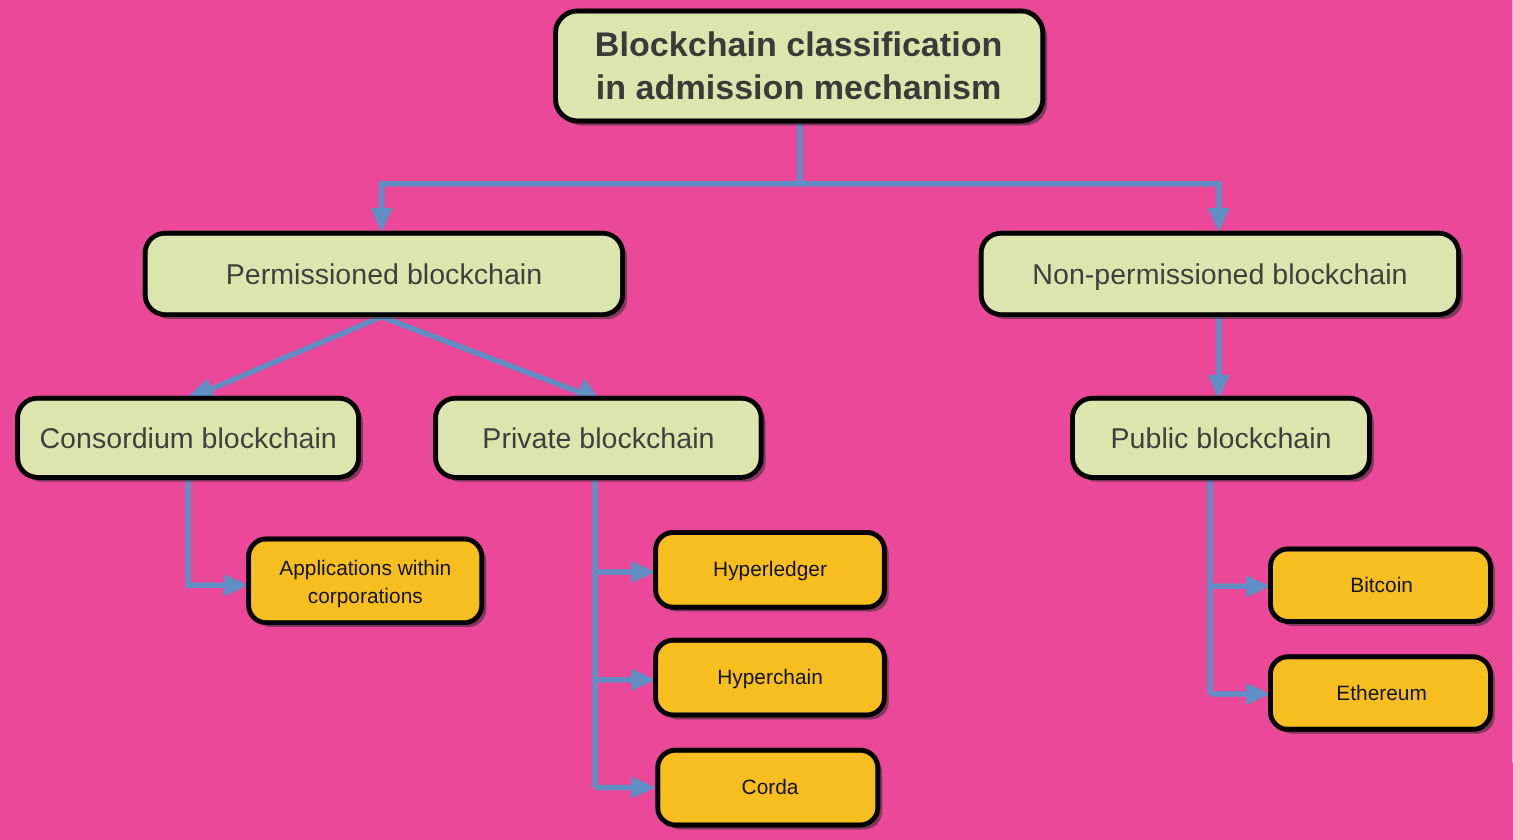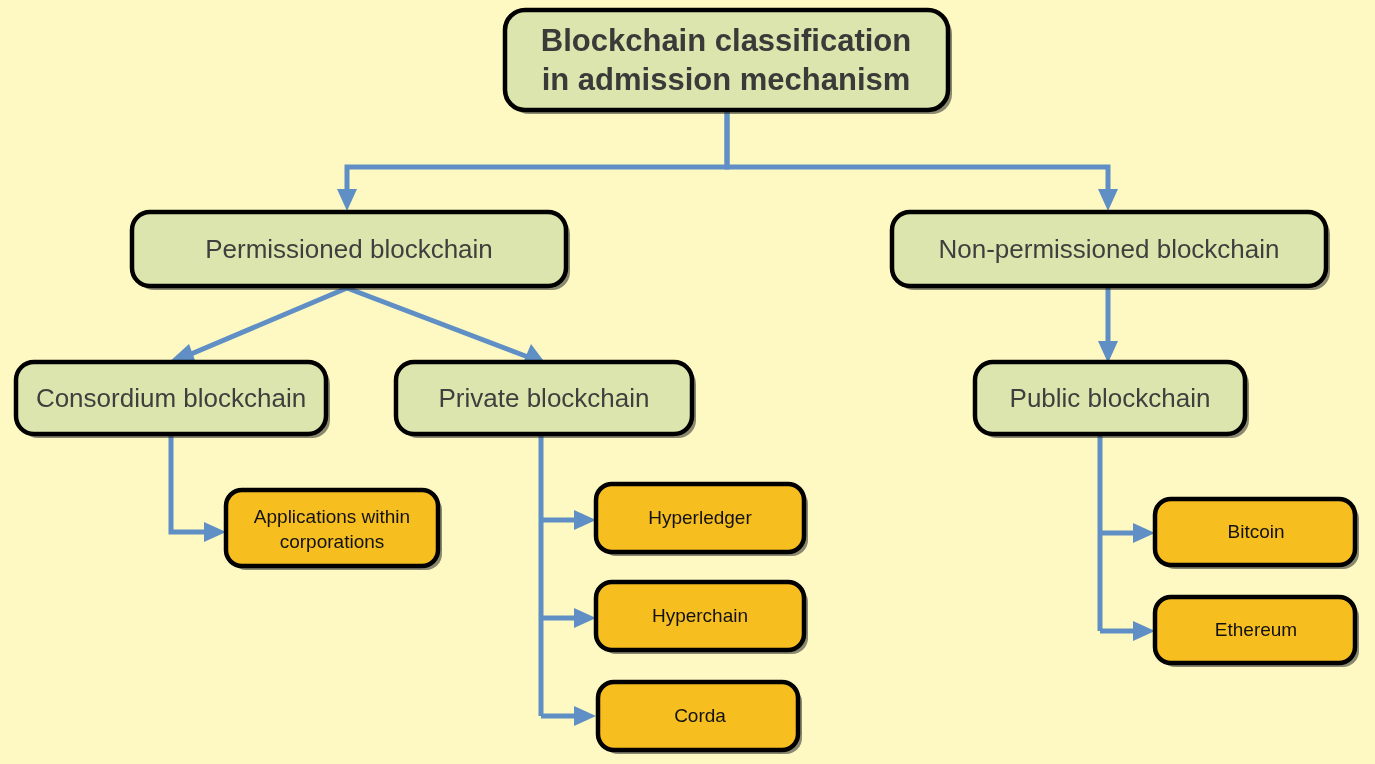--- a/index.html
+++ b/index.html
@@ -10,21 +10,21 @@
   body {
     width: 1375px;
     height: 764px;
     font-family: "Liberation Sans", sans-serif;
     overflow: hidden;
   }
   #diagram-root {
     position: relative;
     width: 1375px;
     height: 764px;
-    background: #fef9c3;
+    background: #ec4899;
   }
   #diagram-svg {
     position: absolute;
     top: 0;
     left: 0;
     width: 1375px;
     height: 764px;
     display: block;
   }
   .node-shadow {

